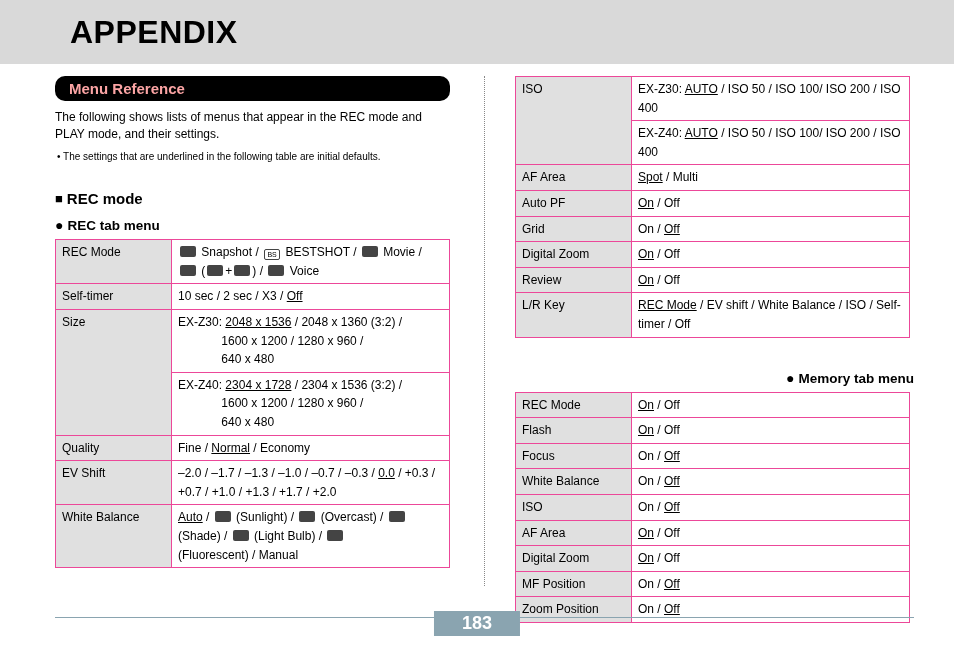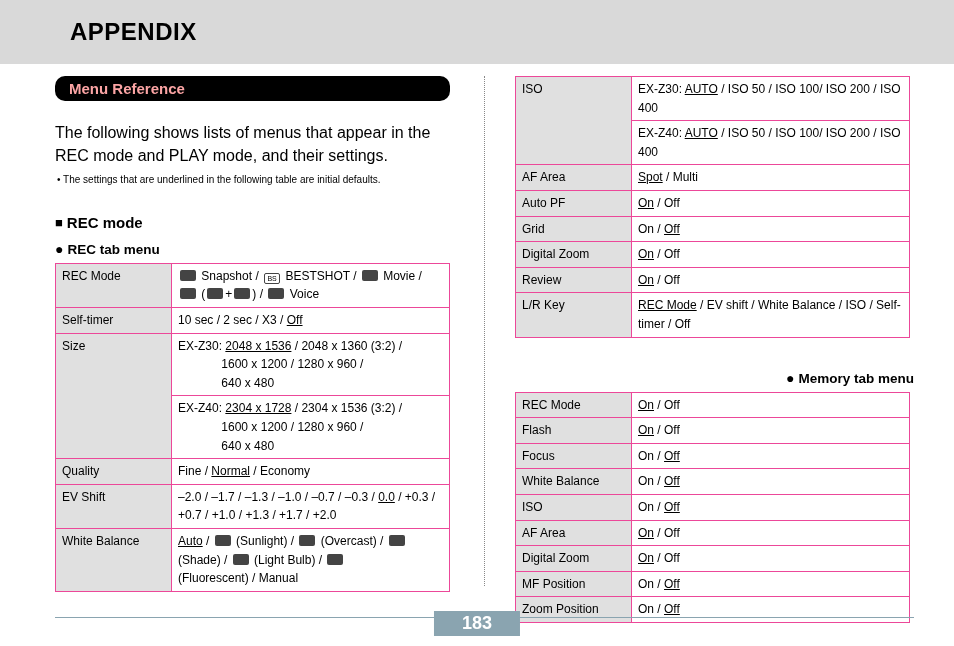--- a/index.html
+++ b/index.html
@@ -13,21 +13,21 @@
   }
   .title-bar {
     background: #d9d9d9;
     height: 64px;
     width: 100%;
     display: flex;
     align-items: center;
     padding-left: 70px;
   }
   .title-bar h1 {
-    font-size: 24px;
+    font-size: 32px;
     font-weight: bold;
     letter-spacing: 0.5px;
   }
   .content {
     display: flex;
     padding: 12px 40px 0 55px;
     gap: 0;
     position: relative;
   }
   .col {
@@ -45,23 +45,23 @@
     background: #000;
     color: #fca5a5;
     font-weight: bold;
     font-size: 15px;
     padding: 4px 14px;
     border-radius: 10px;
     display: inline-block;
     width: 395px;
   }
   .intro {
-    font-size: 16px;
+    font-size: 12px;
     line-height: 1.45;
-    margin-top: 20px;
+    margin-top: 8px;
     margin-bottom: 6px;
   }
   .bullet {
     font-size: 10px;
     line-height: 1.45;
     padding-left: 12px;
     text-indent: -10px;
   }
   .h-mode {
     font-size: 15px;

